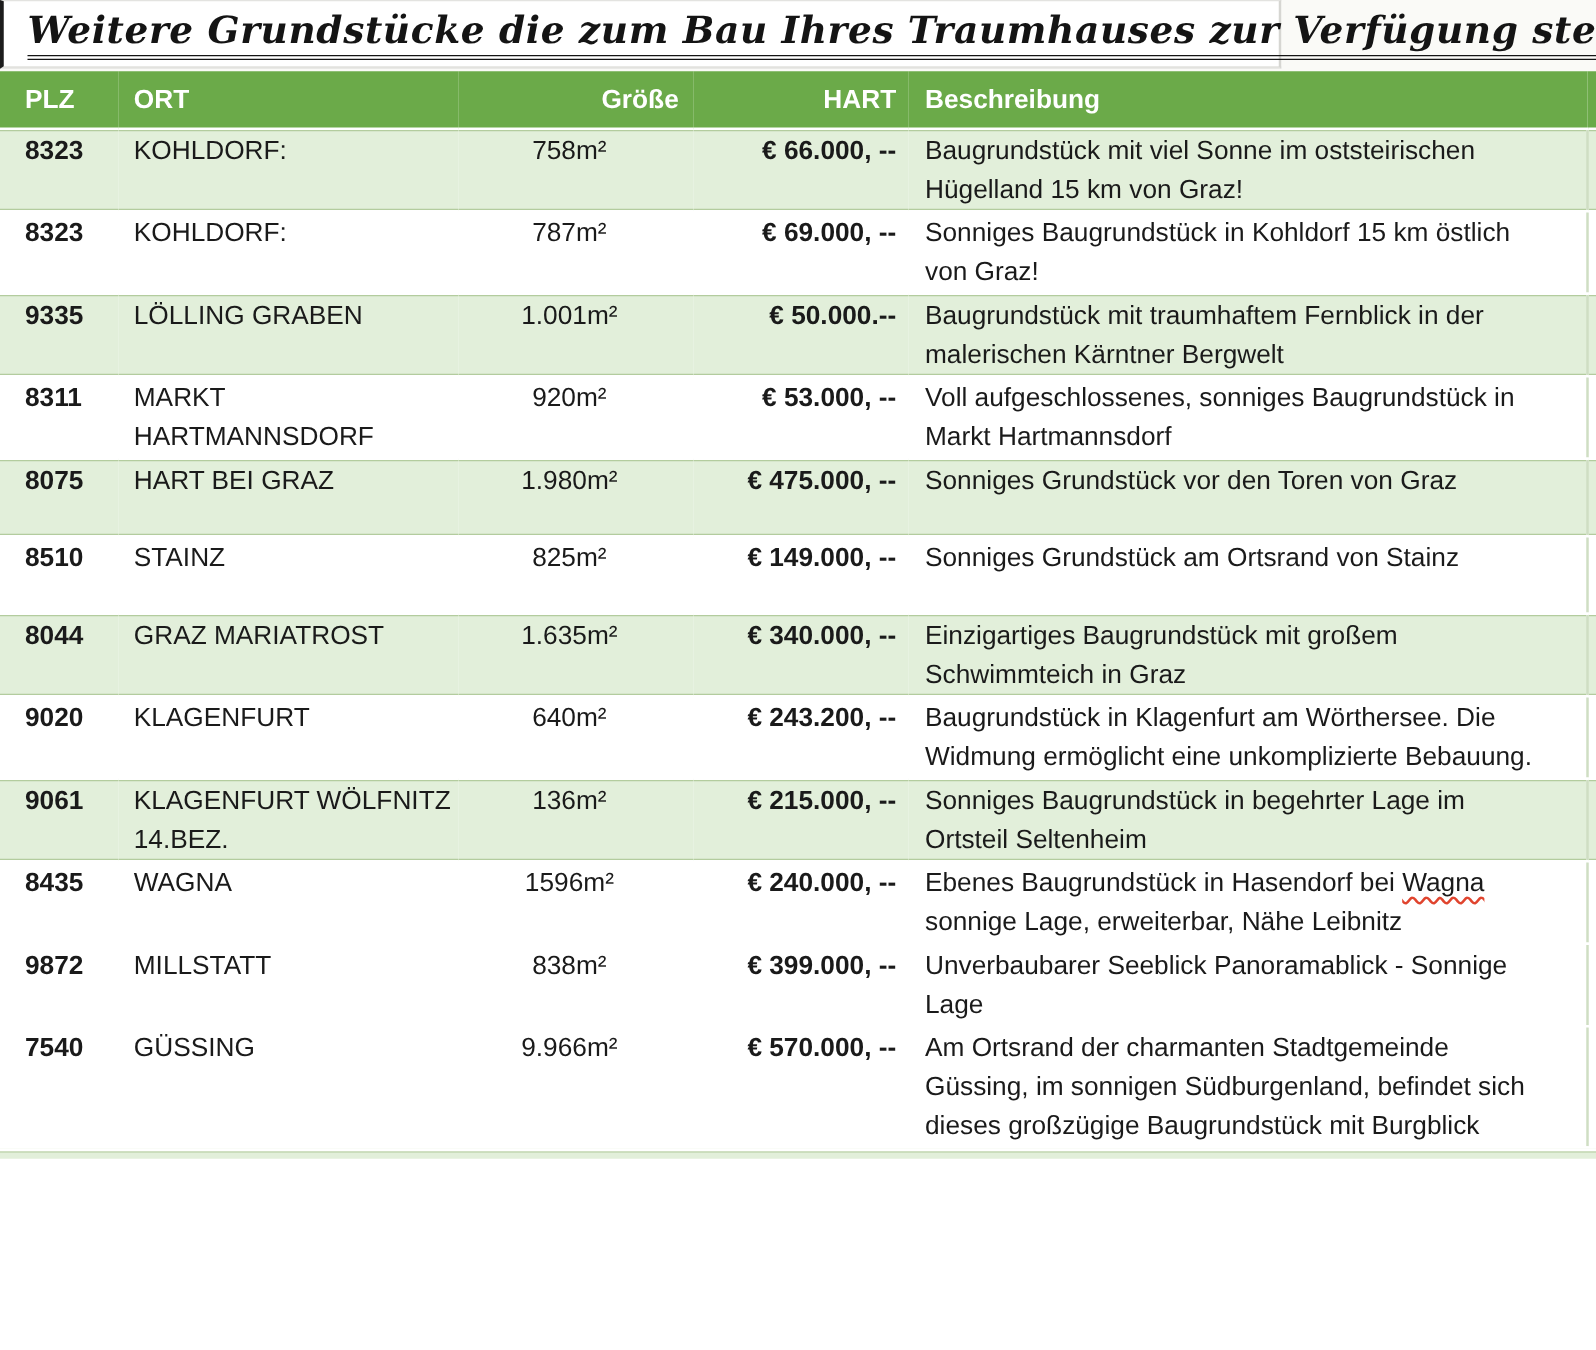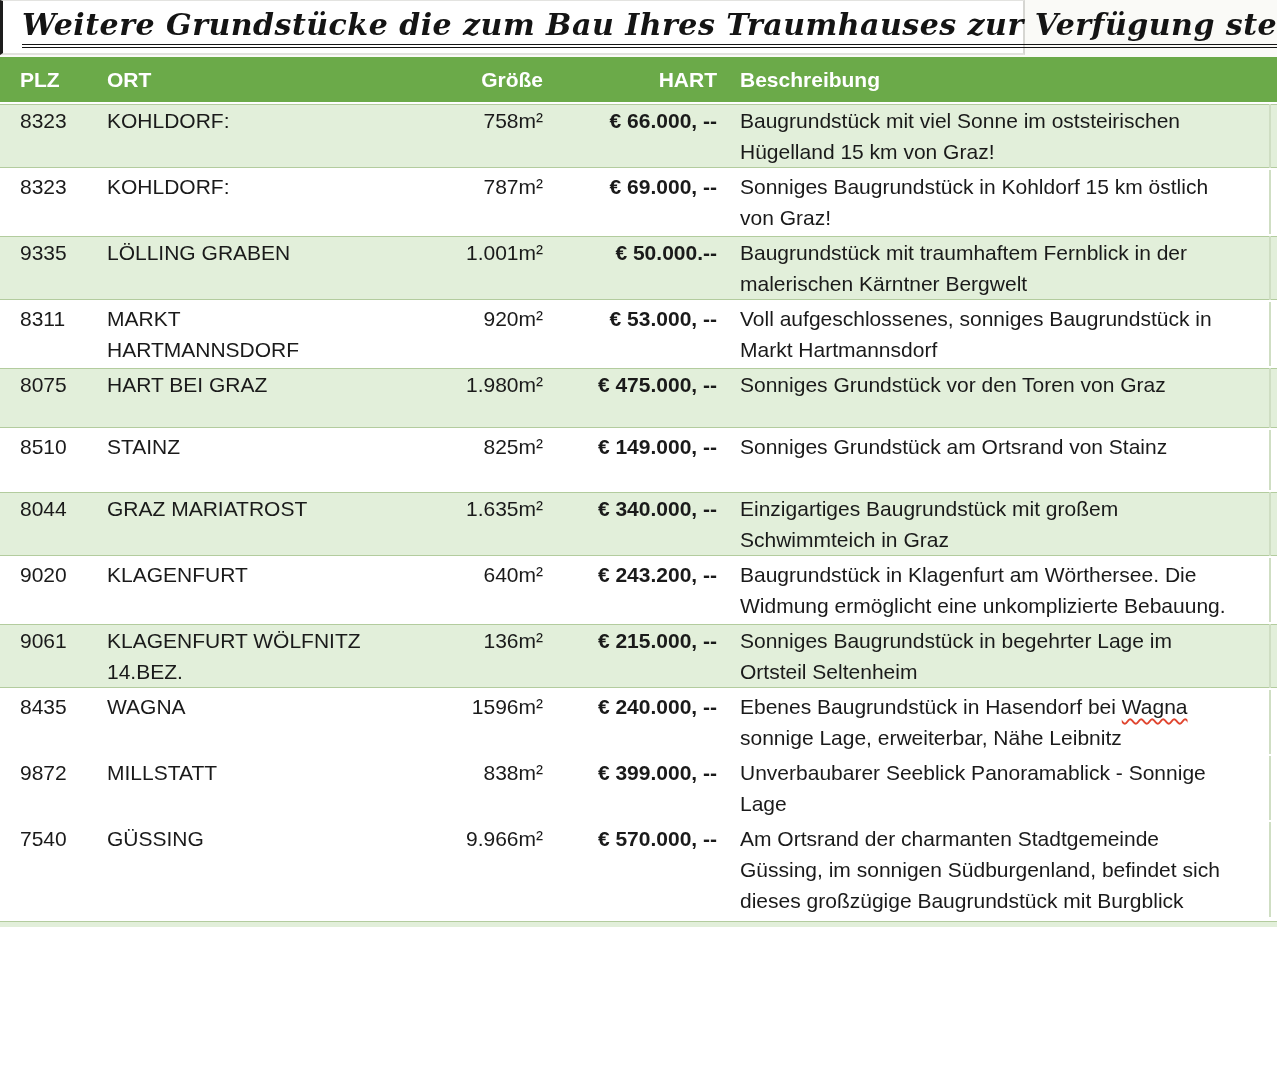--- a/index.html
+++ b/index.html
@@ -57,23 +57,23 @@
     border-bottom: 2px solid #ffffff;
     height: 62px; 
   }
   tr.compact td { height: 31px; }
   tr.band-green td {
     background: #E2EFDA;
     box-shadow: inset 0 1px 0 rgba(140,175,110,0.55), inset 0 -1px 0 rgba(140,175,110,0.55);
   }
   tr.band-white td { background: #ffffff; }
 
-  td.plz   { font-weight: normal; padding-left: 20px; }
+  td.plz   { font-weight: bold; padding-left: 20px; }
   td.ort   { padding-left: 12px; }
-  td.size  { text-align: right; padding-right: 12px; margin-top: 48px; }
+  td.size  { text-align: center; padding-right: 12px; margin-top: 48px; }
   td.price { text-align: right; padding-right: 10px; white-space: nowrap; font-weight: bold; }
   td.desc  { padding-left: 13px; padding-right: 30px; }
   td.edge  { border-left: 2px solid #cfdec3; padding: 0; }
 
   .misspelled {
     text-decoration-line: underline;
     text-decoration-style: wavy;
     text-decoration-color: #e0442e;
     text-decoration-thickness: 2px;
     text-underline-offset: 4px;

